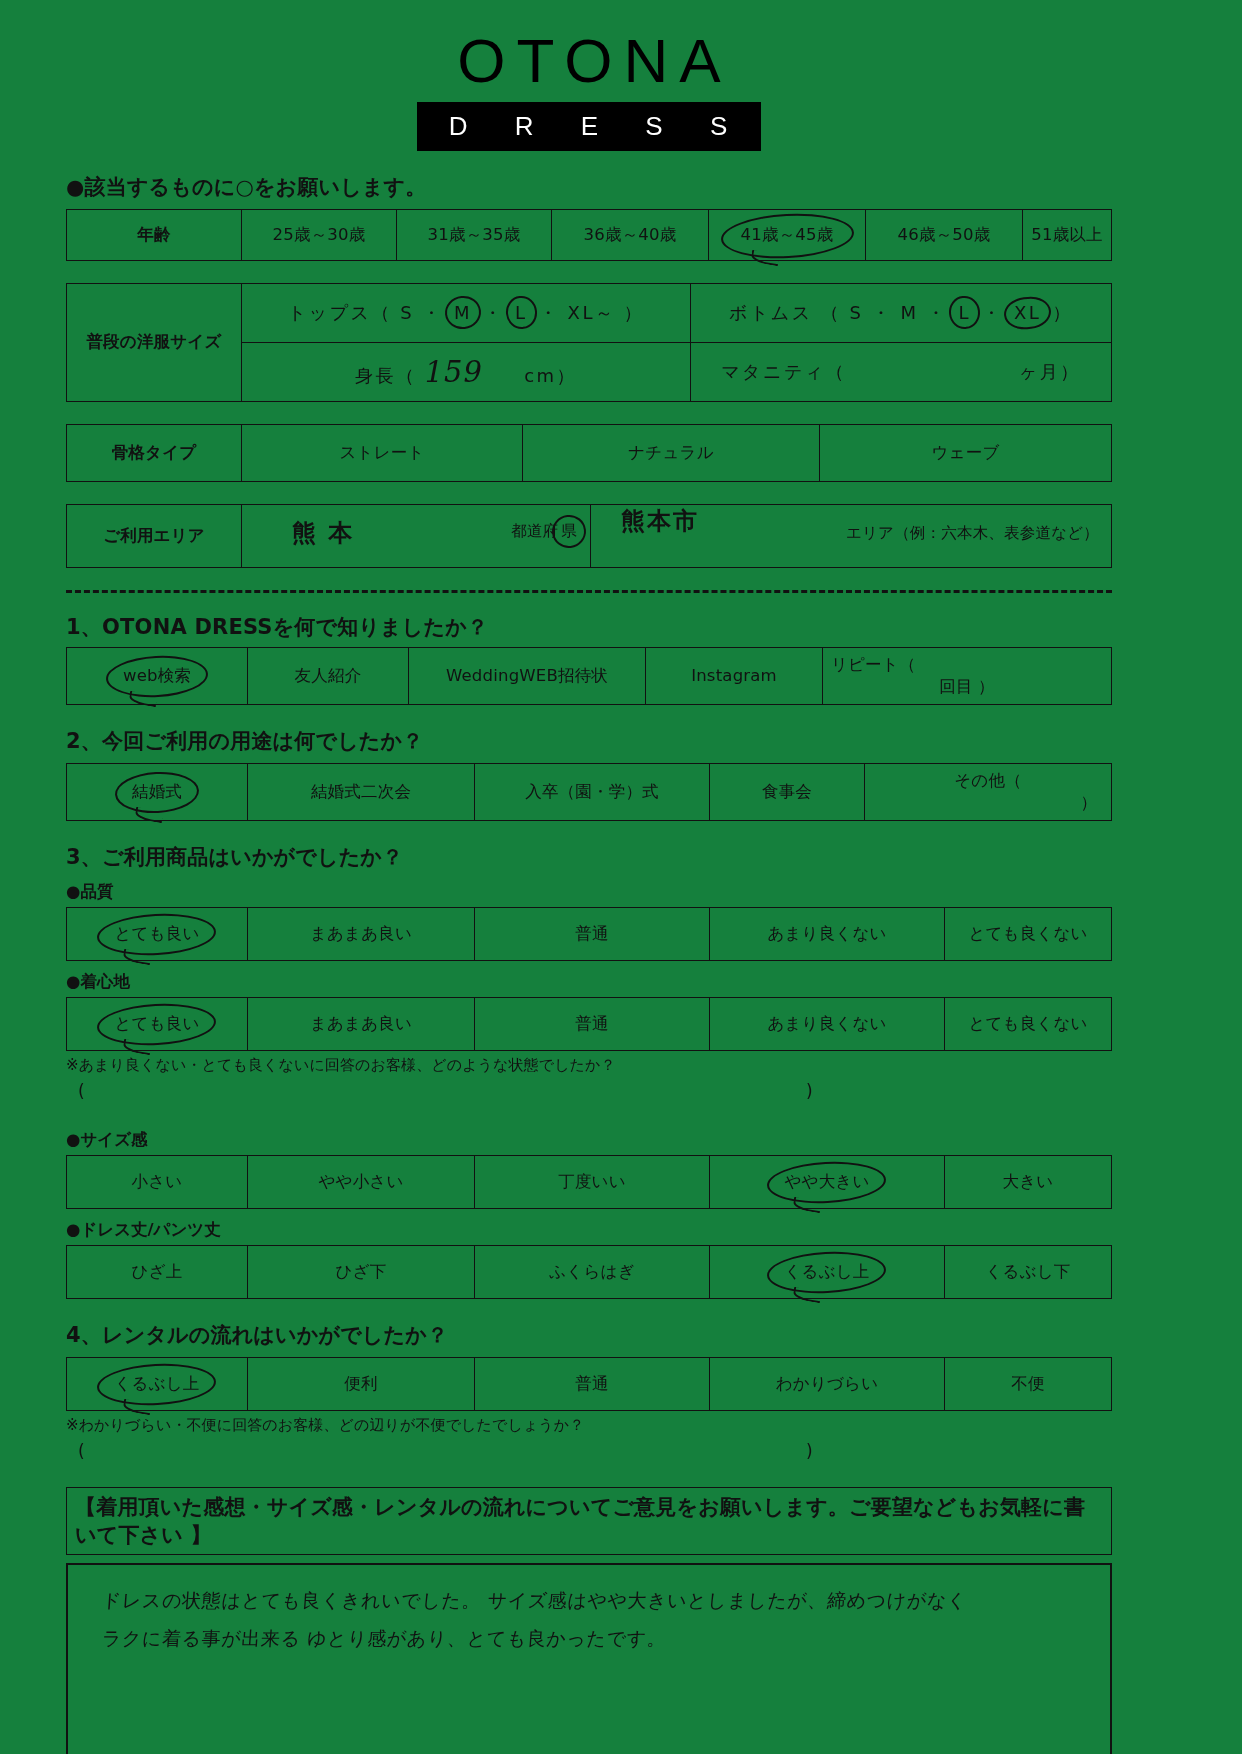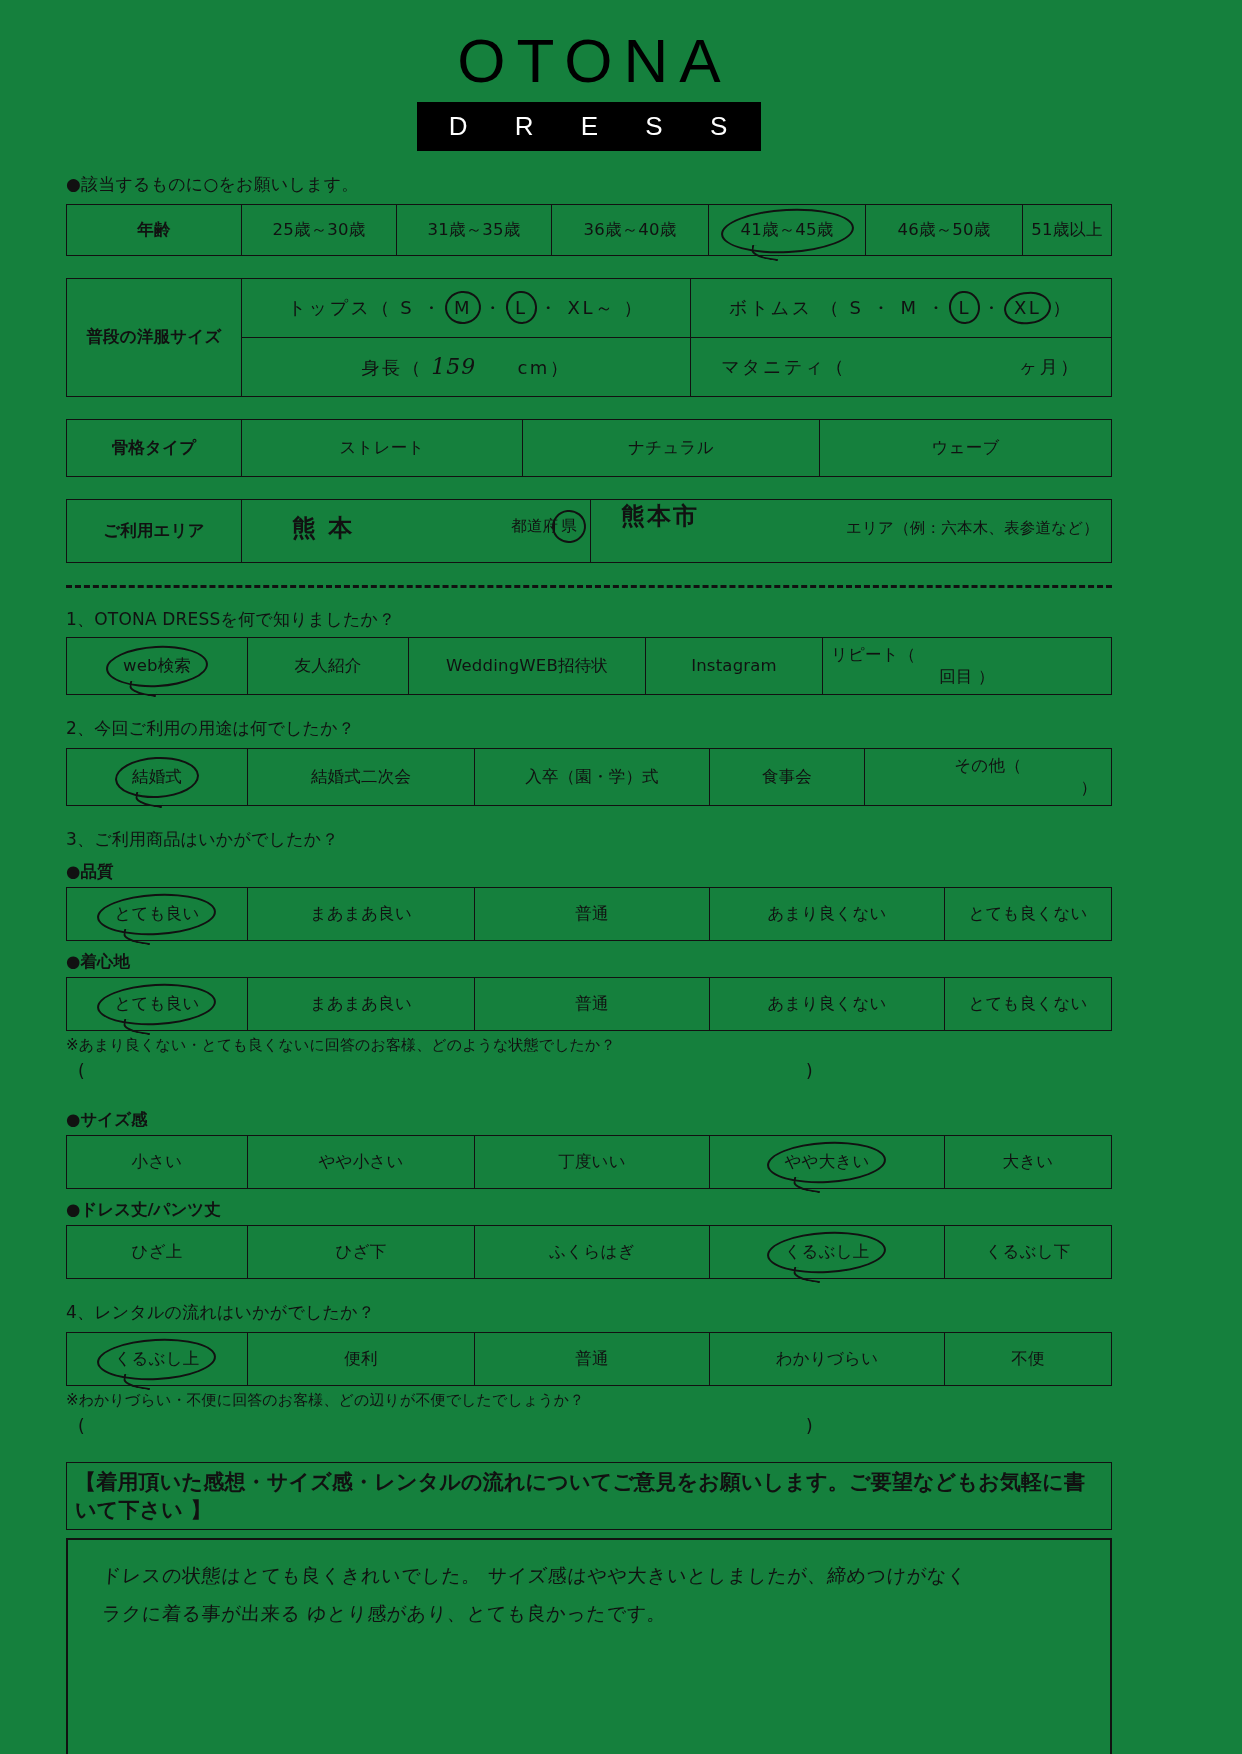--- a/index.html
+++ b/index.html
@@ -55,22 +55,22 @@
 
   
   .intro {
     margin-top: 28px;
     font-size: 17.5px;
     line-height: 1.95;
     letter-spacing: 0.2px;
   }
 
   .section-q {
-    font-size: 17px;
-    font-weight: normal;
+    font-size: 21px;
+    font-weight: bold;
     margin: 22px 0 8px 0;
     letter-spacing: 0.2px;
   }
   .section-q.tight { margin-top: 16px; margin-bottom: 6px; }
   .bullet-label {
     font-size: 16.5px;
     font-weight: bold;
     margin: 10px 0 4px 0;
   }
   .note {
@@ -156,21 +156,21 @@
   .ocircle-wide::before { left: -7px; right: -7px; top: -5px; bottom: -6px; border-radius: 50% / 55%; }
 
   .size-line {
     font-size: 18px;
     letter-spacing: 2.5px;
     white-space: nowrap;
   }
   .hand {
     font-family: "DejaVu Serif", serif;
     font-style: italic;
-    font-size: 22px;
+    font-size: 29px;
     letter-spacing: 1px;
   }
   .hand-jp {
     font-family: "DejaVu Sans", sans-serif;
     font-size: 24px;
     letter-spacing: 2px;
     font-weight: bold;
   }
 
   .dashed-sep {

